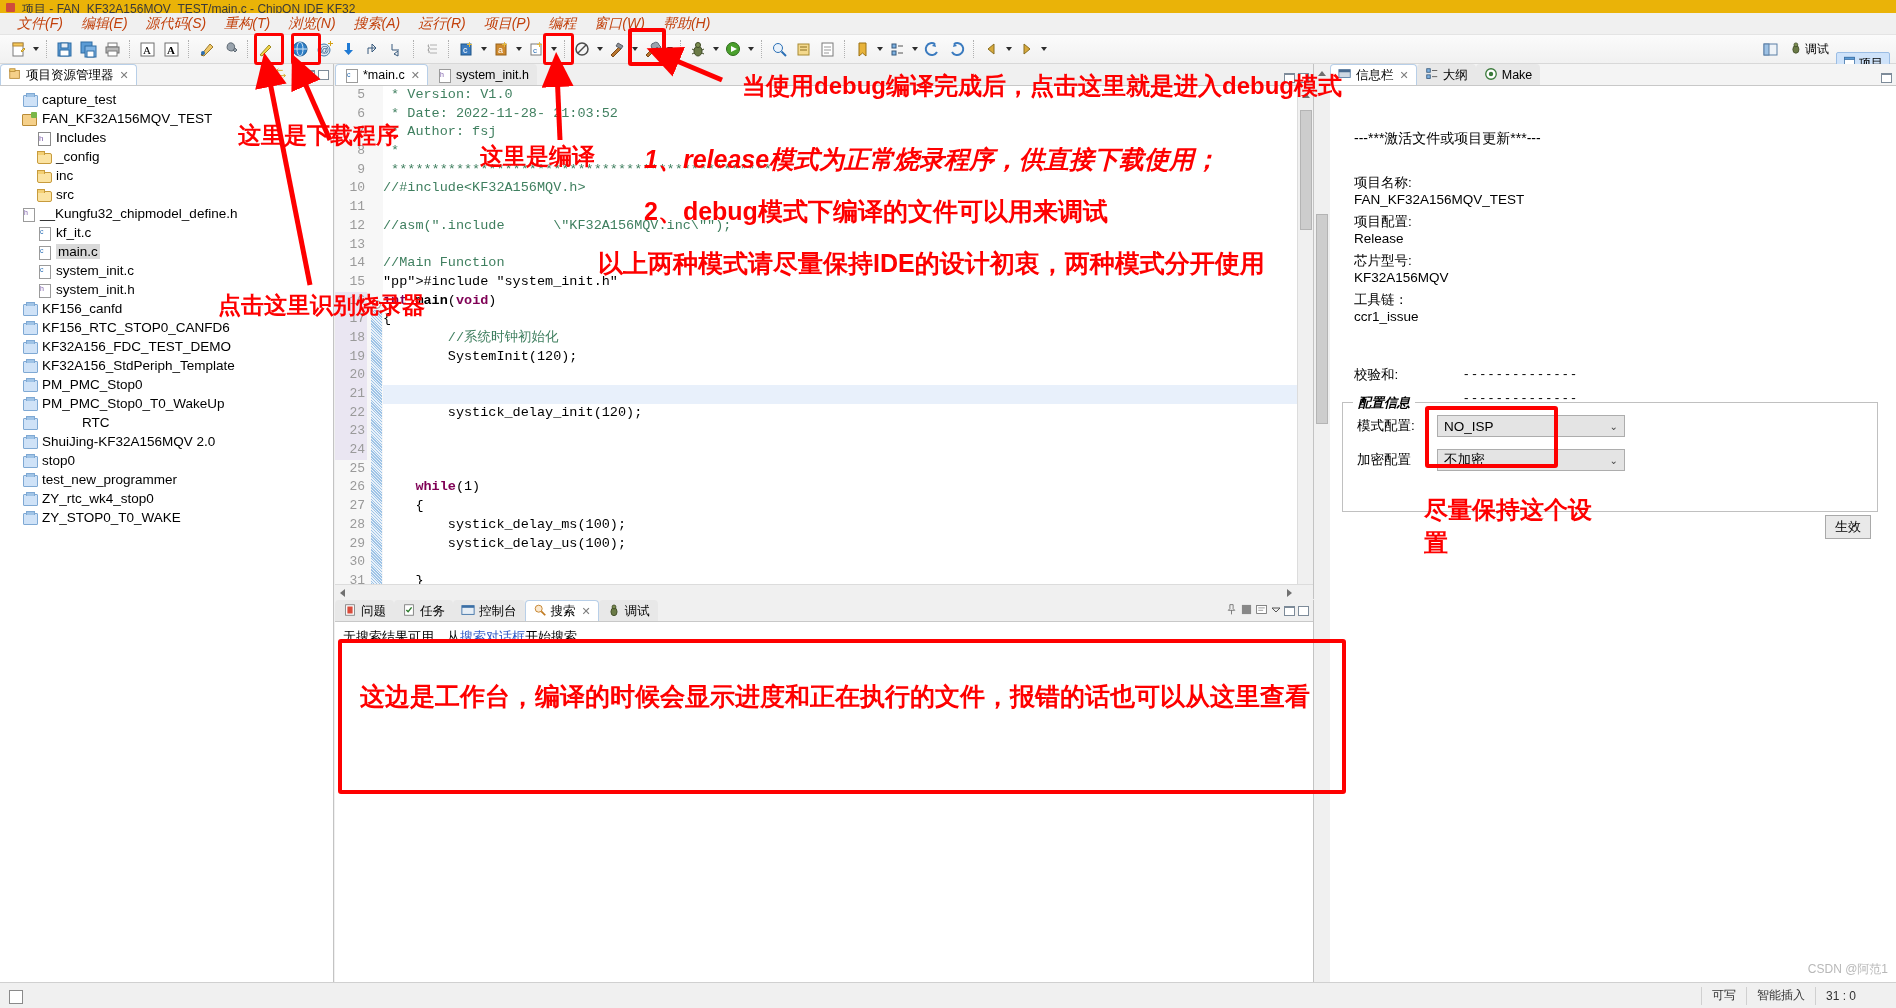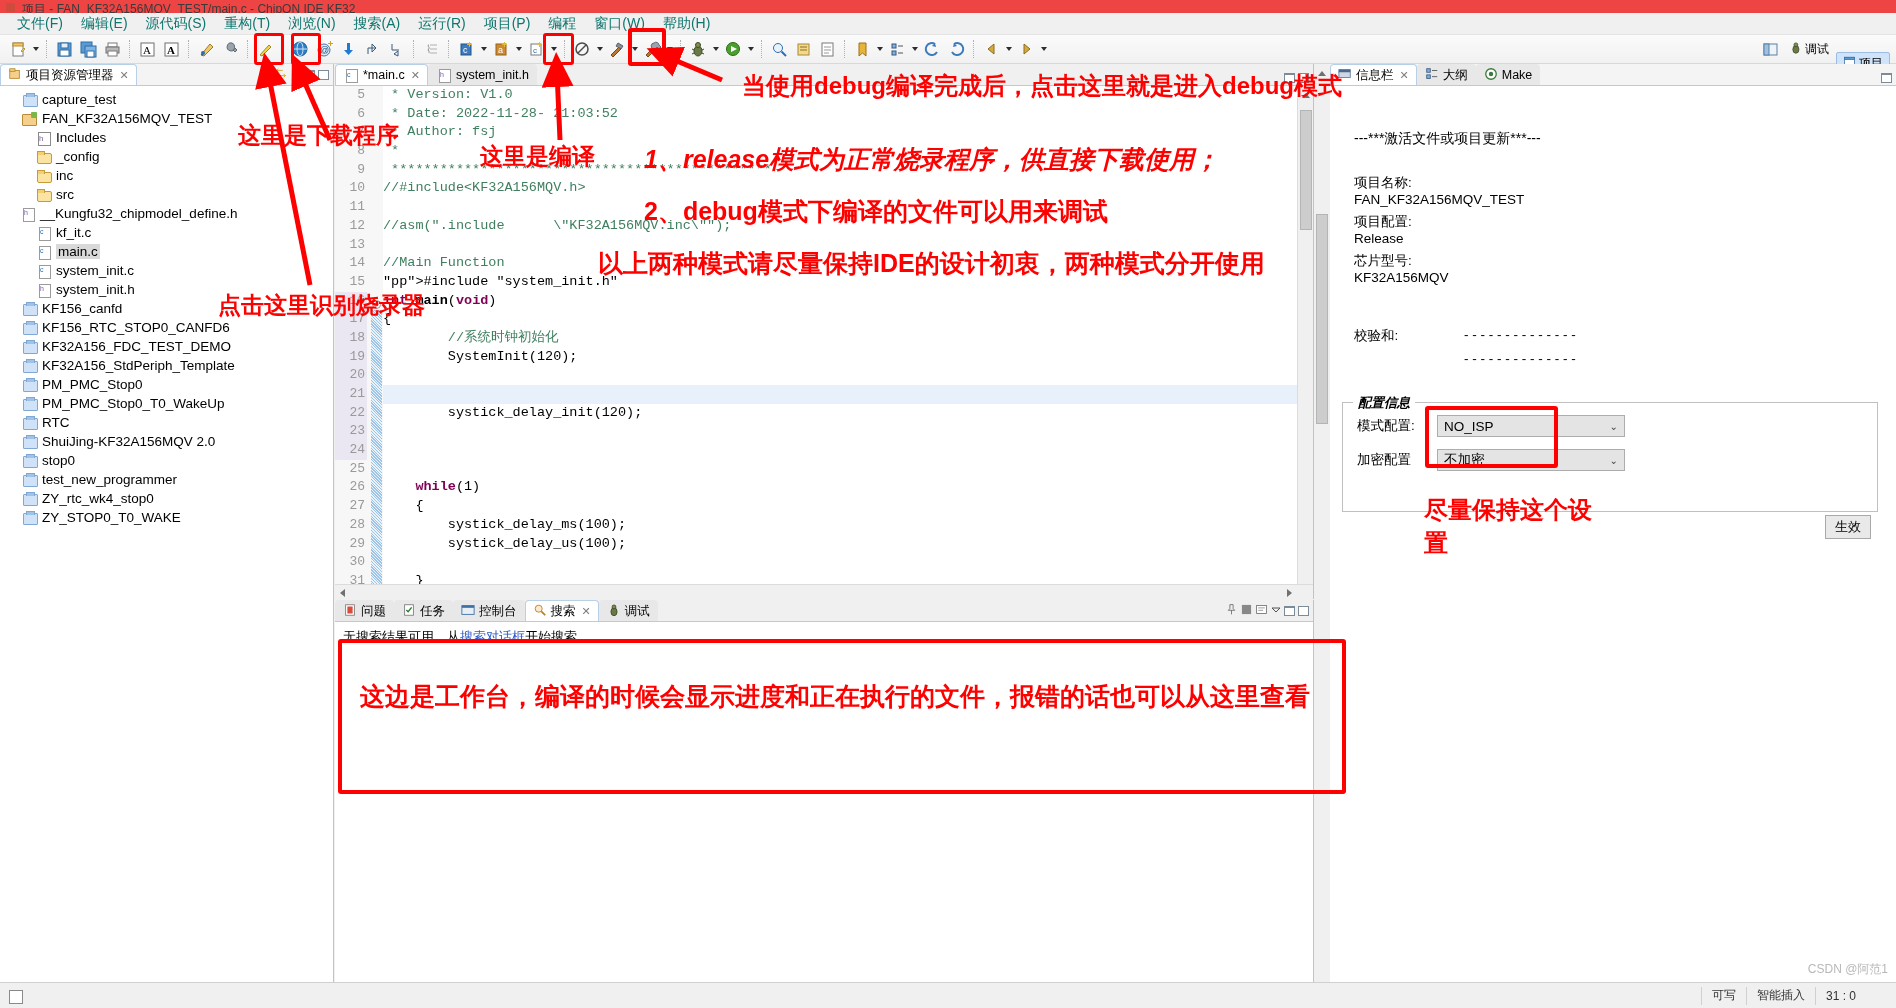--- a/index.html
+++ b/index.html
@@ -10,21 +10,21 @@
     font-size:12px;
     background:#f0f0f0;
     overflow:hidden;
     position:relative;
     color:#000;
   }
 
   
   #titlebar{
     position:absolute; left:0; top:0; width:1896px; height:14px;
-    background:#ef4444; overflow:hidden;
+    background:#eab308; overflow:hidden;
     display:flex; align-items:flex-end;
   }
   #titlebar .tb-icon{
     width:14px; height:12px; margin-left:4px; margin-right:4px;
     position:relative; flex:none;
   }
   #titlebar .tb-icon:before{
     content:""; position:absolute; left:2px; top:1px; width:9px; height:9px;
     background:#cf4b3c; border-radius:1px;
   }
@@ -33,22 +33,23 @@
     position:relative; top:4px;
   }
 
   
   #menubar{
     position:absolute; left:0; top:13px; width:1896px; height:22px;
     background:#f0f0f0; display:flex; align-items:center;
     padding-left:8px; border-bottom:1px solid #e4e4e4;
   }
   #menubar .menu-item{
-    font-size:14px; color:#0f766e; padding:1px 9px; white-space:nowrap;
+    font-size:14px; color:#c2410c; padding:1px 9px; white-space:nowrap;
     cursor:default;
+    font-style:italic;
   }
 
   
   #toolbar{
     position:absolute; left:0; top:35px; width:1896px; height:29px;
     background:linear-gradient(#fbfbfb,#f1f1f1);
     border-bottom:1px solid #d8d8d8;
     display:flex; align-items:center; padding-left:6px;
   }
   .tbtn{
@@ -649,21 +650,21 @@
         <span class="lbl">KF32A156_StdPeriph_Template</span>
       </div>
       <div class="trow" style="padding-left: 22px;">
         <span class="ic ic-proj"></span>
         <span class="lbl">PM_PMC_Stop0</span>
       </div>
       <div class="trow" style="padding-left: 22px;">
         <span class="ic ic-proj"></span>
         <span class="lbl">PM_PMC_Stop0_T0_WakeUp</span>
       </div>
-      <div class="trow" style="padding-left: 22px;">
+      <div class="trow" style="padding-left: 22px; gap: 40px;">
         <span class="ic ic-proj"></span>
         <span class="lbl">RTC</span>
       </div>
       <div class="trow" style="padding-left: 22px;">
         <span class="ic ic-proj"></span>
         <span class="lbl">ShuiJing-KF32A156MQV 2.0</span>
       </div>
       <div class="trow" style="padding-left: 22px;">
         <span class="ic ic-proj"></span>
         <span class="lbl">stop0</span>
@@ -810,20 +811,24 @@
           <div class="v">FAN_KF32A156MQV_TEST</div>
         </div>
         <div class="inforow">
           <div class="k">项目配置:</div>
           <div class="v">Release</div>
         </div>
         <div class="inforow">
           <div class="k">芯片型号:</div>
           <div class="v">KF32A156MQV</div>
         </div>
+        <div class="inforow">
+          <div class="k">工具链：</div>
+          <div class="v">ccr1_issue</div>
+        </div>
       </div>
     <div style="margin:42px 0 0 8px;display:flex;">
       <div style="width:110px;">校验和:</div>
       <div>
         <div>- - - - - - - - - - - - - -</div>
         <div style="margin-top:9px;">- - - - - - - - - - - - - -</div>
       </div>
     </div>
 
     <div class="fieldset">

